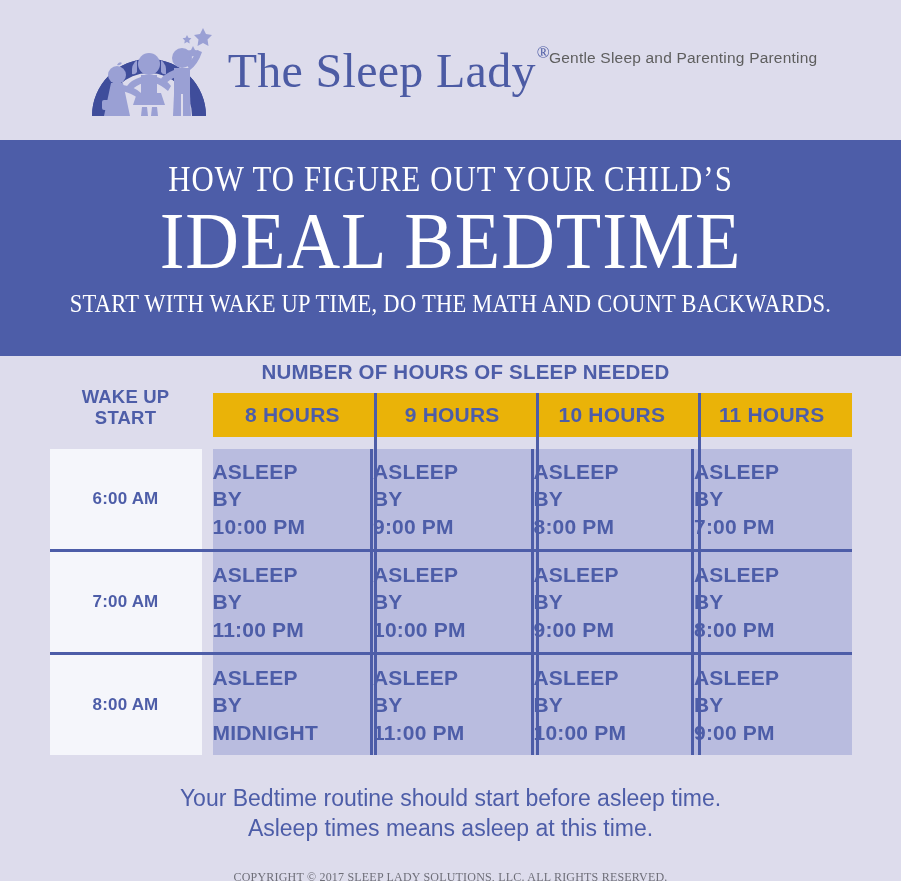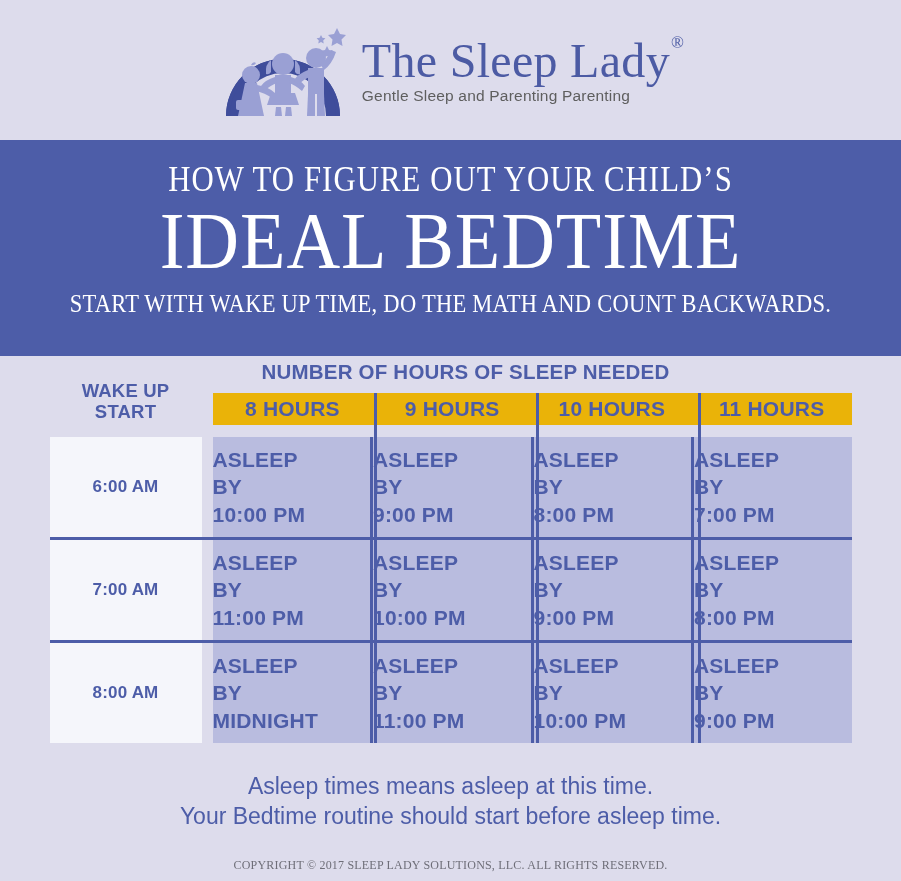--- a/index.html
+++ b/index.html
@@ -24,21 +24,21 @@
     gap: 14px;
     background: #dddcec;
   }
   .logo-mark {
     width: 130px;
     height: 96px;
     flex: 0 0 auto;
   }
   .logo-text {
     display: flex;
-    flex-direction: column;
+    flex-direction: row;
     align-items: flex-start;
     justify-content: space-between;
     margin-top: 2px;
   }
   .logo-title {
     font-family: "Liberation Serif", "DejaVu Serif", serif;
     font-size: 48px;
     color: #4c5ba4;
     line-height: 1.02;
     letter-spacing: 0.3px;
@@ -114,21 +114,21 @@
     margin: 9px auto 0 auto;
     width: 802px; 
   }
 
   .grid-row {
     display: flex;
   }
 
   
   .head-row {
-    height: 32px;
+    height: 44px;
   }
   .wake-head {
     width: 152px;
     flex: 0 0 152px;
     display: flex;
     align-items: center;
     justify-content: center;
     text-align: center;
     color: #4d5da8;
     font-size: 18.5px;
@@ -399,16 +399,16 @@
 
     </div>
 
     <div class="vrule" style="left:324px;"></div>
     <div class="vrule" style="left:486px;"></div>
     <div class="vrule" style="left:648px;"></div>
   </div>
 </div>
 
 <div class="footnote">
+  <div>Your Bedtime routine should start before asleep time.</div>
   <div>Asleep times means asleep at this time.</div>
-  <div>Your Bedtime routine should start before asleep time.</div>
 </div>
 <div class="copyright">COPYRIGHT © 2017 SLEEP LADY SOLUTIONS, LLC. ALL RIGHTS RESERVED.</div>
 
 </body></html>

